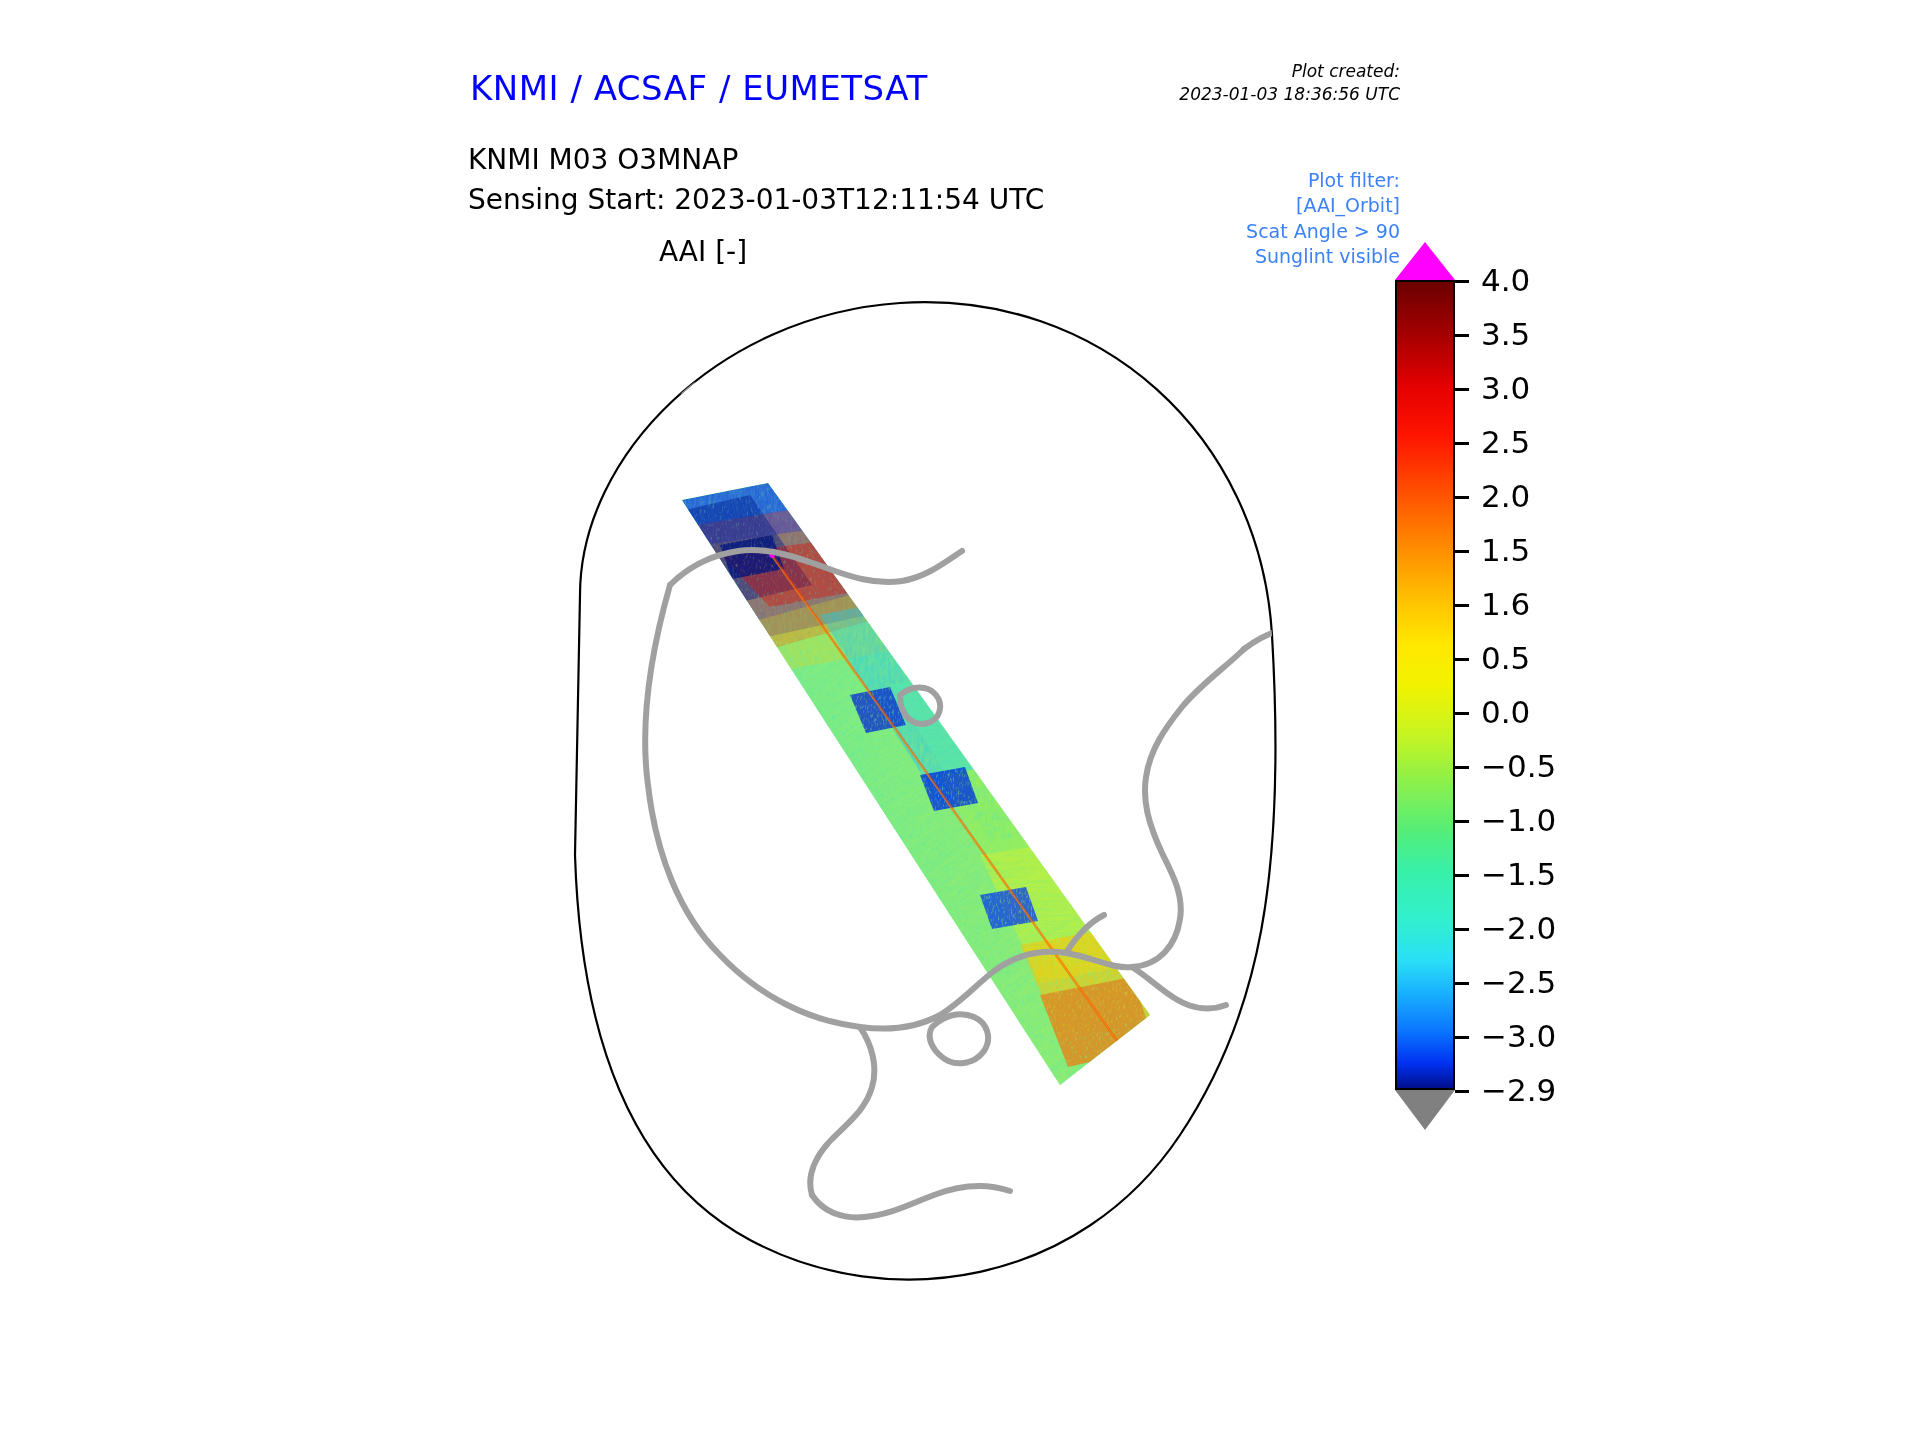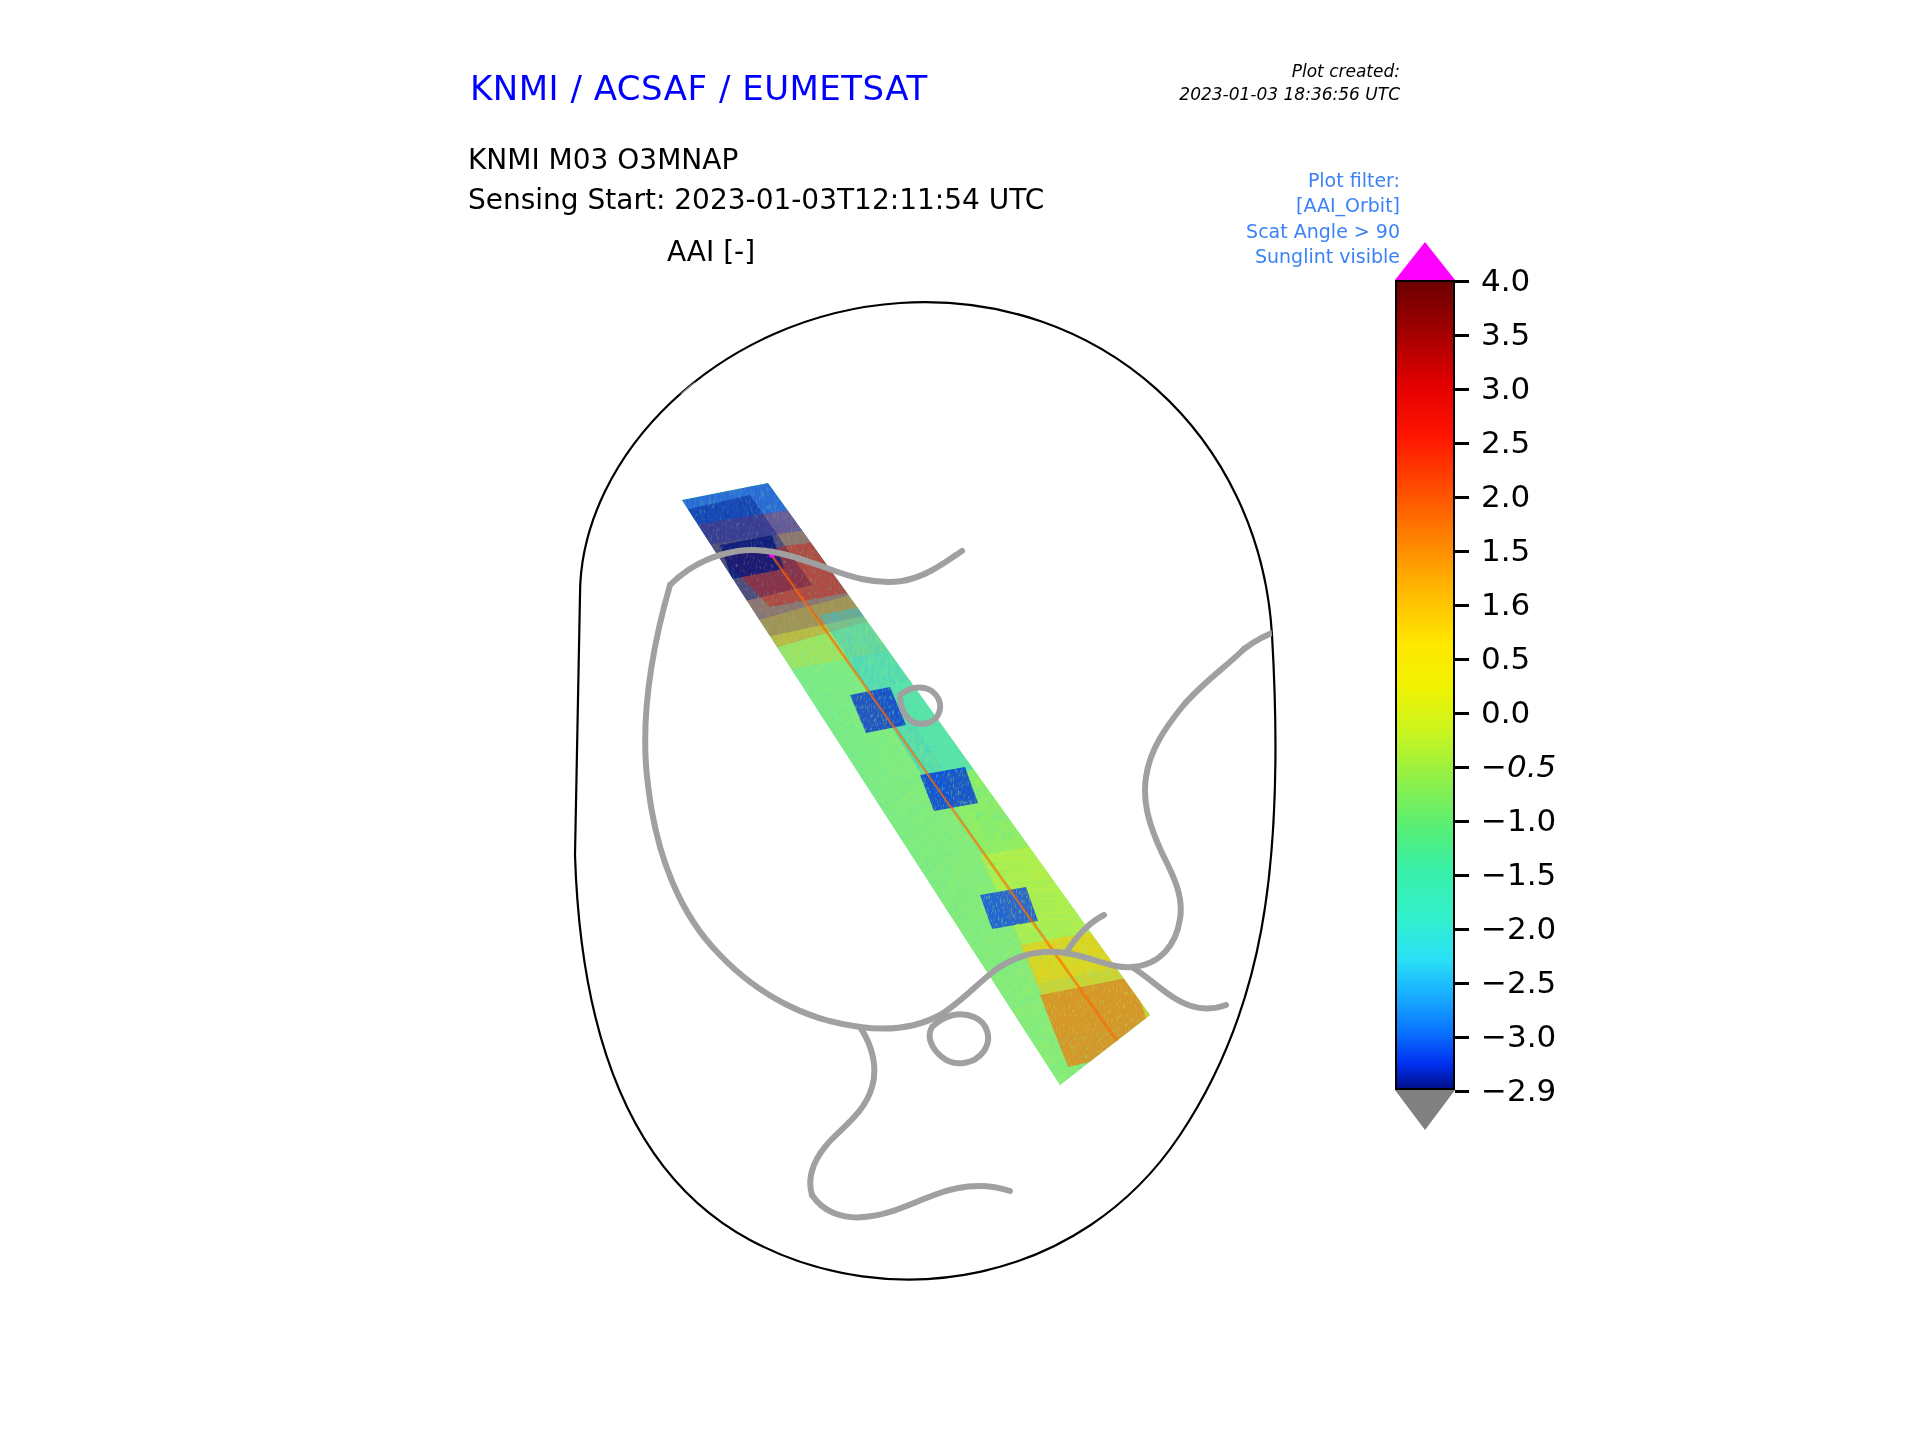--- a/index.html
+++ b/index.html
@@ -9,21 +9,21 @@
 
   .abs{position:absolute;}
 
   
   #agency-title{left:470px;top:68px;font-size:34px;color:#0000ff;letter-spacing:.5px;white-space:nowrap;}
 
   #plot-created-block{left:1100px;top:60px;width:300px;text-align:right;font-size:17px;line-height:1.35;font-style:italic;}
 
   #dataset-block{left:468px;top:140px;font-size:28px;line-height:1.42;white-space:nowrap;}
 
-  #variable-title{left:16px;top:235px;width:1390px;text-align:center;font-size:28px;}
+  #variable-title{left:8px;top:235px;width:1390px;text-align:center;font-size:28px;}
 
   #filter-block{left:1120px;top:168px;width:280px;text-align:right;color:#3b82f6;
                 font-size:19px;line-height:1.33;}
 
   
   #map-area{left:420px;top:255px;width:960px;height:1075px;}
   #map-svg{display:block;width:100%;height:100%;}
 
   
   #colorbar-group{left:1395px;top:280px;width:60px;height:810px;}
@@ -241,21 +241,21 @@
       <div class="cb-label" style="top: 216px;">2.0</div>
       <div class="cb-tick" style="top: 270px;"></div>
       <div class="cb-label" style="top: 270px;">1.5</div>
       <div class="cb-tick" style="top: 324px;"></div>
       <div class="cb-label" style="top: 324px;">1.6</div>
       <div class="cb-tick" style="top: 378px;"></div>
       <div class="cb-label" style="top: 378px;">0.5</div>
       <div class="cb-tick" style="top: 432px;"></div>
       <div class="cb-label" style="top: 432px;">0.0</div>
       <div class="cb-tick" style="top: 486px;"></div>
-      <div class="cb-label" style="top: 486px; font-style: italic;">−0.5</div>
+      <div class="cb-label" style="top: 486px;">−0.5</div>
       <div class="cb-tick" style="top: 540px;"></div>
       <div class="cb-label" style="top: 540px;">−1.0</div>
       <div class="cb-tick" style="top: 594px;"></div>
       <div class="cb-label" style="top: 594px;">−1.5</div>
       <div class="cb-tick" style="top: 648px;"></div>
       <div class="cb-label" style="top: 648px;">−2.0</div>
       <div class="cb-tick" style="top: 702px;"></div>
       <div class="cb-label" style="top: 702px;">−2.5</div>
       <div class="cb-tick" style="top: 756px;"></div>
       <div class="cb-label" style="top: 756px;">−3.0</div>

